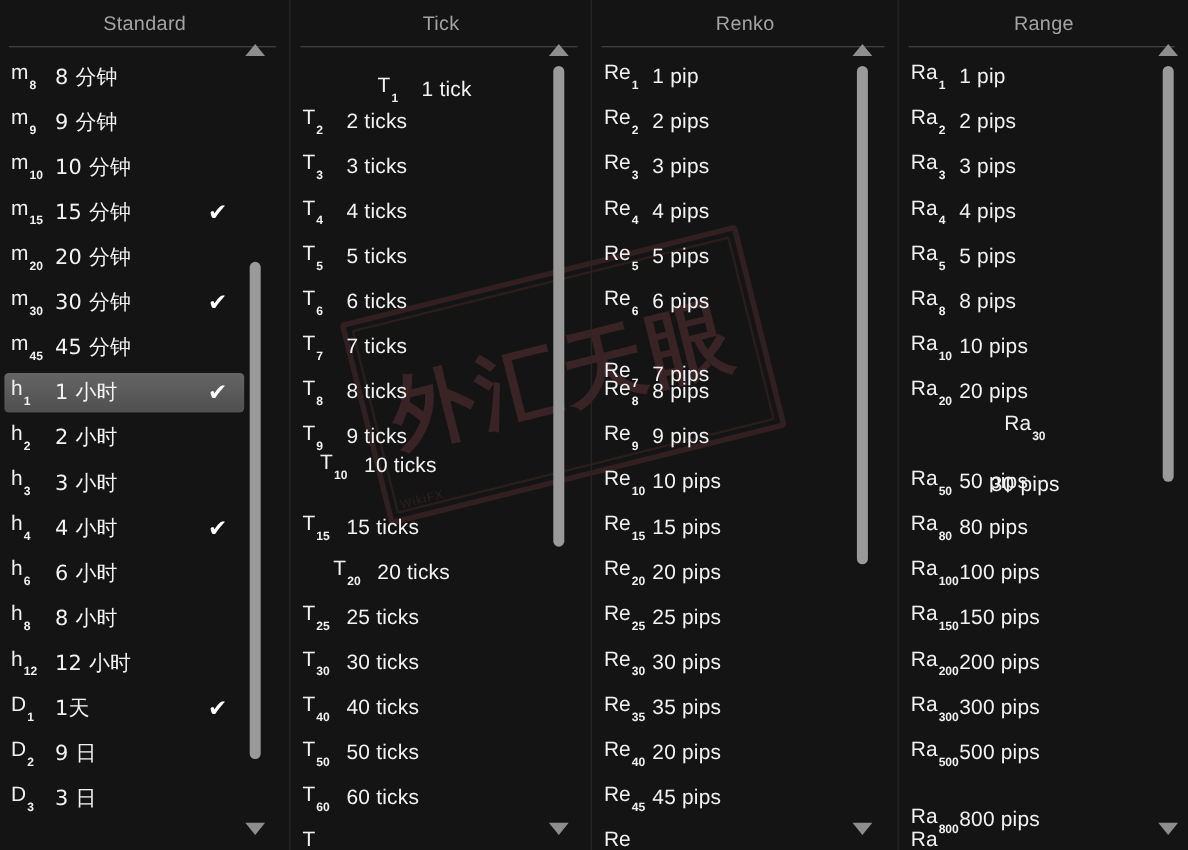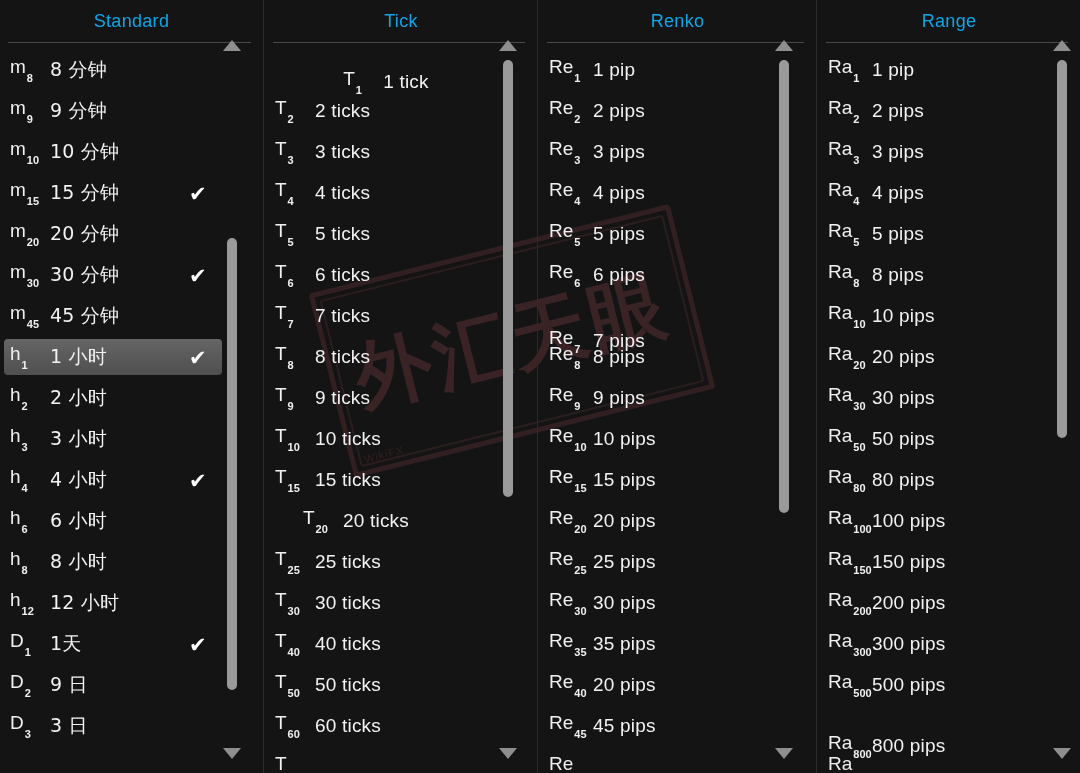--- a/index.html
+++ b/index.html
@@ -57,21 +57,21 @@
     overflow:hidden;
   }
   .col-sep{
     position:absolute;top:0;bottom:0;width:1px;
     background:#2a2a2a;
     z-index:3;
   }
   .col-head{
     position:absolute;left:0;right:0;top:0;height:42px;
     display:flex;align-items:center;justify-content:center;
-    color:#0ea5e9;
+    color:#a3a3a3;
     font-size:18px;
     letter-spacing:.3px;
     z-index:4;
   }
   .col-rule{
     position:absolute;left:8px;right:12px;top:42px;height:1px;
     background:#4a4a4a;
     z-index:4;
   }
   .arrow{
@@ -274,21 +274,21 @@
             <div class="lbl">7 ticks</div>
           </div>
           <div class="row" style="top: 295px; width: 228px;">
             <div class="sym" style="flex-basis: 46px; width: 46px;"><span class="base">T</span><span class="sub">8</span></div>
             <div class="lbl">8 ticks</div>
           </div>
           <div class="row" style="top: 336px; width: 228px;">
             <div class="sym" style="flex-basis: 46px; width: 46px;"><span class="base">T</span><span class="sub">9</span></div>
             <div class="lbl">9 ticks</div>
           </div>
-          <div class="row" style="top: 377px; width: 228px;">
+          <div class="row" style="top: 362px; width: 228px; margin-left: 16px;">
             <div class="sym" style="flex-basis: 46px; width: 46px;"><span class="base">T</span><span class="sub">10</span></div>
             <div class="lbl">10 ticks</div>
           </div>
           <div class="row" style="top: 418px; width: 228px;">
             <div class="sym" style="flex-basis: 46px; width: 46px;"><span class="base">T</span><span class="sub">15</span></div>
             <div class="lbl">15 ticks</div>
           </div>
           <div class="row" style="top: 459px; width: 228px;">
             <div class="sym" style="flex-basis: 46px; width: 46px; margin-left: 28px;"><span class="base">T</span><span class="sub">20</span></div>
             <div class="lbl">20 ticks</div>
@@ -426,21 +426,21 @@
             <div class="lbl">8 pips</div>
           </div>
           <div class="row" style="top: 254px; width: 220px;">
             <div class="sym" style="flex-basis: 50px; width: 50px;"><span class="base">Ra</span><span class="sub">10</span></div>
             <div class="lbl">10 pips</div>
           </div>
           <div class="row" style="top: 295px; width: 220px;">
             <div class="sym" style="flex-basis: 50px; width: 50px;"><span class="base">Ra</span><span class="sub">20</span></div>
             <div class="lbl">20 pips</div>
           </div>
-          <div class="row" style="top: 336px; width: 220px;">
+          <div class="row" style="top: 336px; width: 220px; flex-direction: column;">
             <div class="sym" style="flex-basis: 50px; width: 50px;"><span class="base">Ra</span><span class="sub">30</span></div>
             <div class="lbl">30 pips</div>
           </div>
           <div class="row" style="top: 377px; width: 220px;">
             <div class="sym" style="flex-basis: 50px; width: 50px;"><span class="base">Ra</span><span class="sub">50</span></div>
             <div class="lbl">50 pips</div>
           </div>
           <div class="row" style="top: 418px; width: 220px;">
             <div class="sym" style="flex-basis: 50px; width: 50px;"><span class="base">Ra</span><span class="sub">80</span></div>
             <div class="lbl">80 pips</div>

